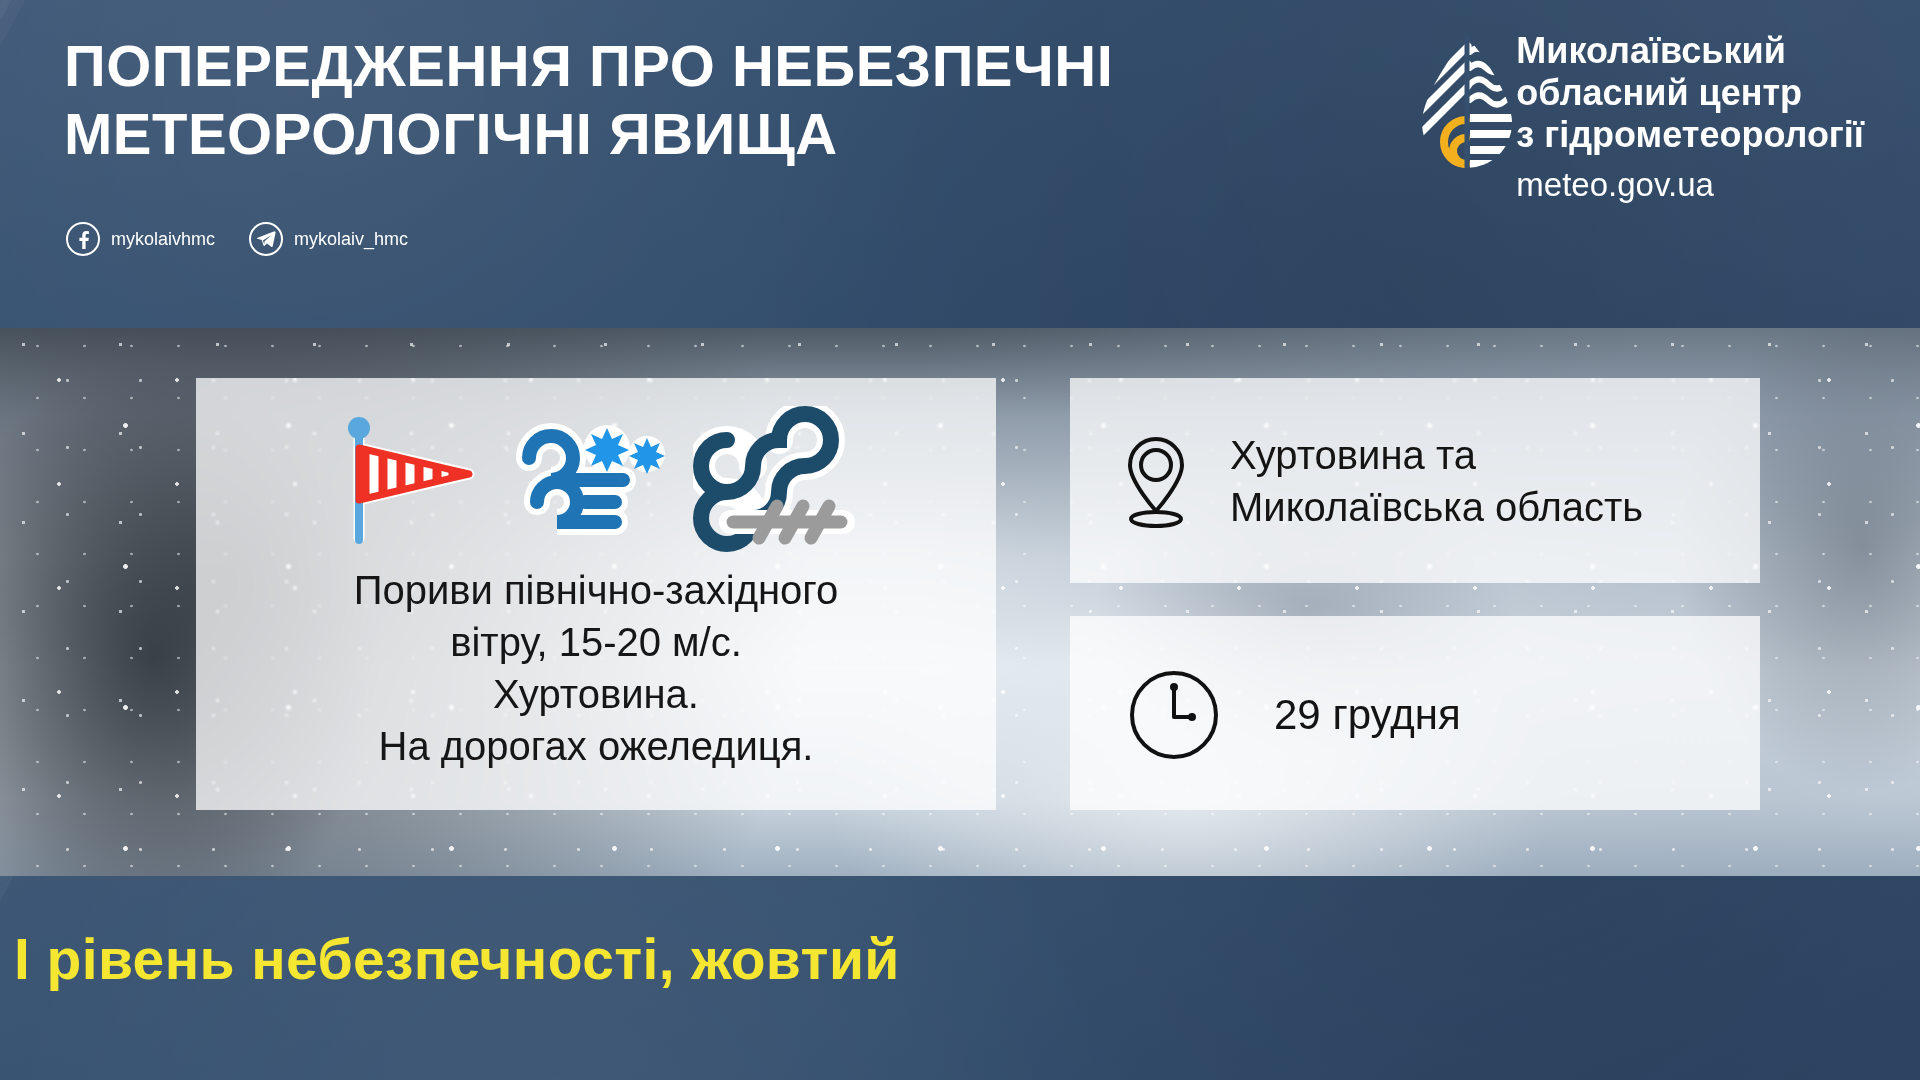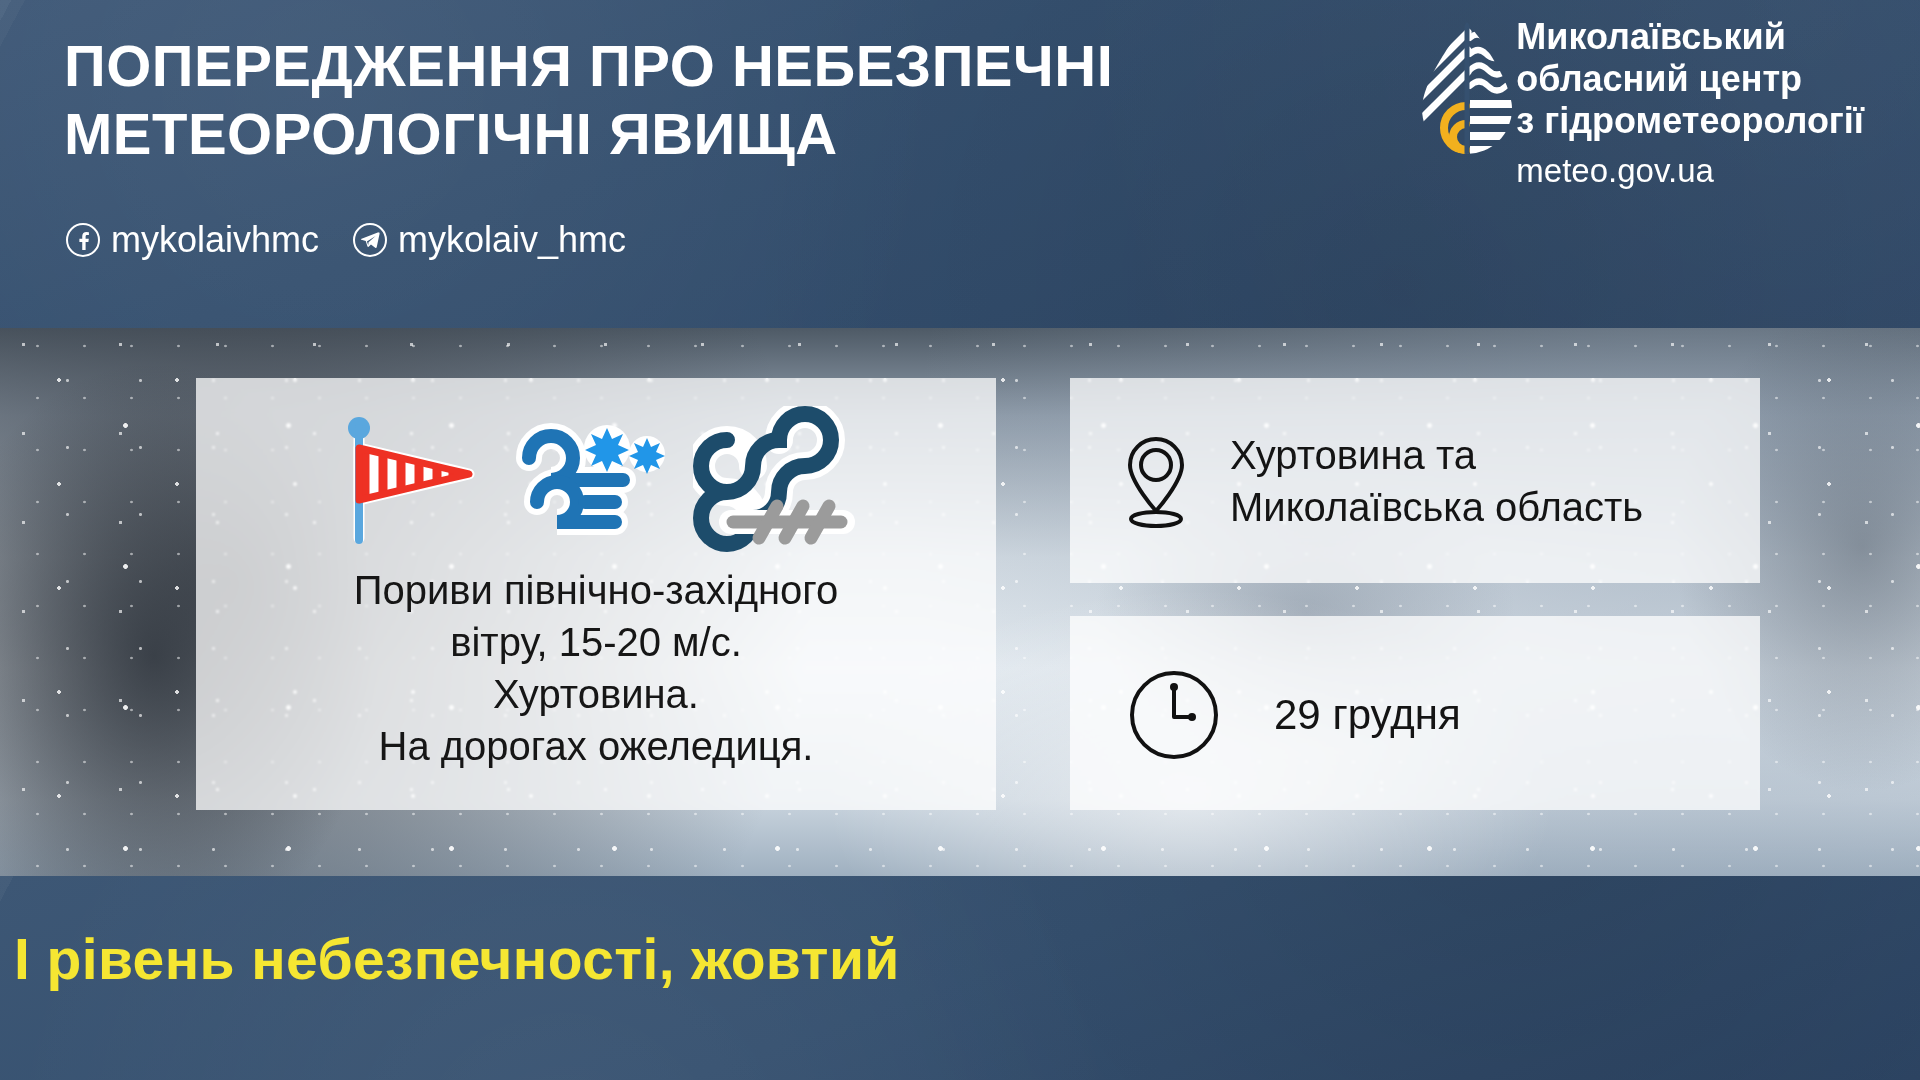--- a/index.html
+++ b/index.html
@@ -35,24 +35,24 @@
     letter-spacing:.5px;white-space:nowrap;
   }
   .socials{position:absolute;left:66px;top:222px;display:flex;align-items:center;gap:12px;}
   .social{display:flex;align-items:center;gap:11px;}
   .social + .social{margin-left:22px;}
   .social-ring{
     width:34px;height:34px;border-radius:50%;border:2px solid #ffffff;
     display:flex;align-items:center;justify-content:center;flex:none;
   }
   .social-ring svg{display:block;}
-  .social-label{color:#ffffff;font-size:36px;line-height:1;}
-
-  
-  .logo{position:absolute;right:56px;top:16px;display:flex;align-items:flex-start;}
+  .social-label{color:#ffffff;font-size:18px;line-height:1;}
+
+  
+  .logo{position:absolute;right:56px;top:30px;display:flex;align-items:flex-start;}
   .logo-mark{width:98px;height:138px;flex:none;margin-top:4px;}
   .logo-text{display:flex;flex-direction:column;}
   .logo-line{color:#ffffff;font-weight:bold;font-size:36px;line-height:1.17;white-space:nowrap;}
   .logo-url{color:#ffffff;font-weight:normal;font-size:33px;line-height:1.3;margin-top:8px;white-space:nowrap;}
 
   
   .photo{
     position:absolute;left:0;top:328px;width:1920px;height:548px;overflow:hidden;
     background:
       radial-gradient(circle at 12% 46%, rgba(60,66,74,.85), transparent 34%),

